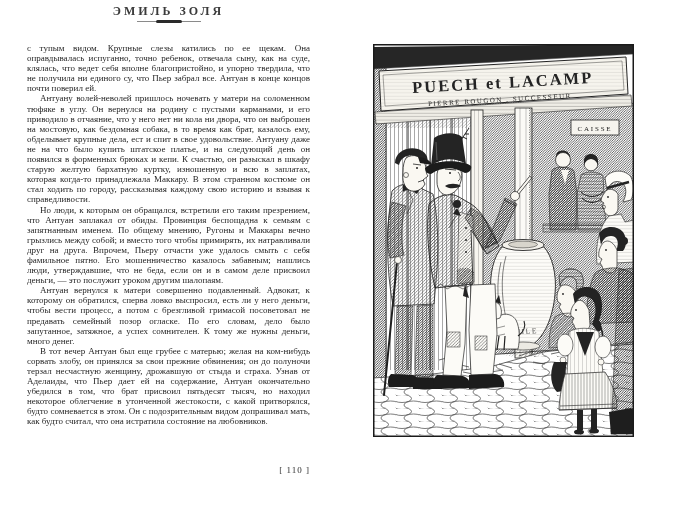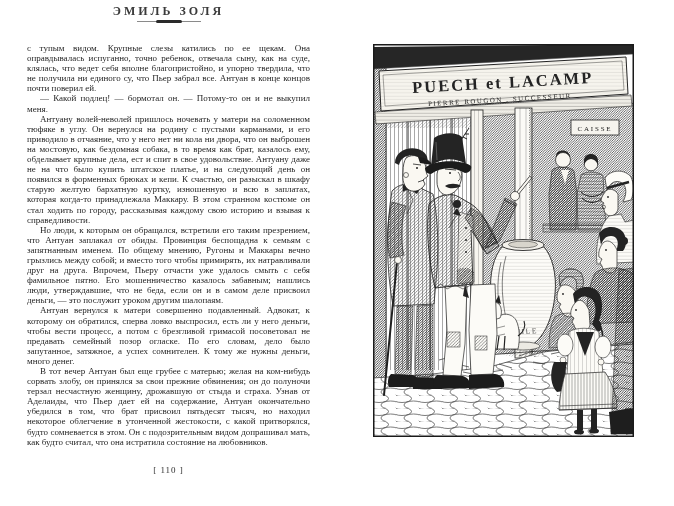--- a/index.html
+++ b/index.html
@@ -22,21 +22,21 @@
   .head-rule::after{
     content:"";position:absolute;left:19px;top:0;width:26px;height:3px;background:#2a2a2a;border-radius:2px;
   }
   .body-text{
     margin-top:20px;width:283px;max-height:424px;overflow:hidden;
     font-size:9px;line-height:10.1px;text-align:justify;
   }
   .body-text p{margin:0;text-indent:13px;}
   .body-text p.cont{text-indent:0;}
   .folio{
-    position:absolute;left:0;top:459px;width:100%;text-align:center;
+    position:absolute;left:0;top:459px;width:100%;text-align:right;
     font-size:9px;letter-spacing:1px;color:#2e2e2e;
   }
   
   .engraving{
     position:absolute;left:373px;top:44px;width:261px;height:393px;margin:0;
     background:#ffffff;
   }
   .engraving svg{display:block;width:100%;height:100%;}
   .engraving text{font-family:"Liberation Serif", serif;fill:#232323;}
   .sign-main{font-size:16.5px;font-weight:bold;letter-spacing:2px;}
@@ -47,21 +47,20 @@
 </head>
 <body>
 
 <div class="spread">
 
   <div class="page-left">
     <div class="running-head">ЭМИЛЬ ЗОЛЯ</div>
     <div class="head-rule"></div>
     <div class="body-text">
       <p class="cont">с тупым видом. Крупные слезы катились по ее щекам. Она оправдывалась испуганно, точно ребенок, отвечала сыну, как на суде, клялась, что ведет себя вполне благопристойно, и упорно твердила, что не получила ни единого су, что Пьер забрал все. Антуан в конце концов почти поверил ей.</p>
-      <p>— Какой подлец! — бормотал он. — Потому-то он и не выкупил меня.</p>
       <p>Антуану волей-неволей пришлось ночевать у матери на соломенном тюфяке в углу. Он вернулся на родину с пустыми карманами, и его приводило в отчаяние, что у него нет ни кола ни двора, что он выброшен на мостовую, как бездомная собака, в то время как брат, казалось ему, обделывает крупные дела, ест и спит в свое удовольствие. Антуану даже не на что было купить штатское платье, и на следующий день он появился в форменных брюках и кепи. К счастью, он разыскал в шкафу старую желтую бархатную куртку, изношенную и всю в заплатах, которая когда-то принадлежала Маккару. В этом странном костюме он стал ходить по городу, рассказывая каждому свою историю и взывая к справедливости.</p>
       <p>Но люди, к которым он обращался, встретили его таким презрением, что Антуан заплакал от обиды. Провинция беспощадна к семьям с запятнанным именем. По общему мнению, Ругоны и Маккары вечно грызлись между собой; и вместо того чтобы примирять, их натравливали друг на друга. Впрочем, Пьеру отчасти уже удалось смыть с себя фамильное пятно. Его мошенничество казалось забавным; нашлись люди, утверждавшие, что не беда, если он и в самом деле присвоил деньги, — это послужит уроком другим шалопаям.</p>
       <p>Антуан вернулся к матери совершенно подавленный. Адвокат, к которому он обратился, сперва ловко выспросил, есть ли у него деньги, чтобы вести процесс, а потом с брезгливой гримасой посоветовал не предавать семейный позор огласке. По его словам, дело было запутанное, затяжное, а успех сомнителен. К тому же нужны деньги, много денег.</p>
       <p>В тот вечер Антуан был еще грубее с матерью; желая на ком-нибудь сорвать злобу, он принялся за свои прежние обвинения; он до полуночи терзал несчастную женщину, дрожавшую от стыда и страха. Узнав от Аделаиды, что Пьер дает ей на содержание, Антуан окончательно убедился в том, что брат присвоил пятьдесят тысяч, но находил некоторое облегчение в утонченной жестокости, с какой притворялся, будто сомневается в этом. Он с подозрительным видом допрашивал мать, как будто считал, что она истратила состояние на любовников.</p>
     </div>
     <div class="folio">[ 110 ]</div>
   </div>
 
   <figure class="engraving">
     <svg viewBox="0 0 261 393" xmlns="http://www.w3.org/2000/svg">

